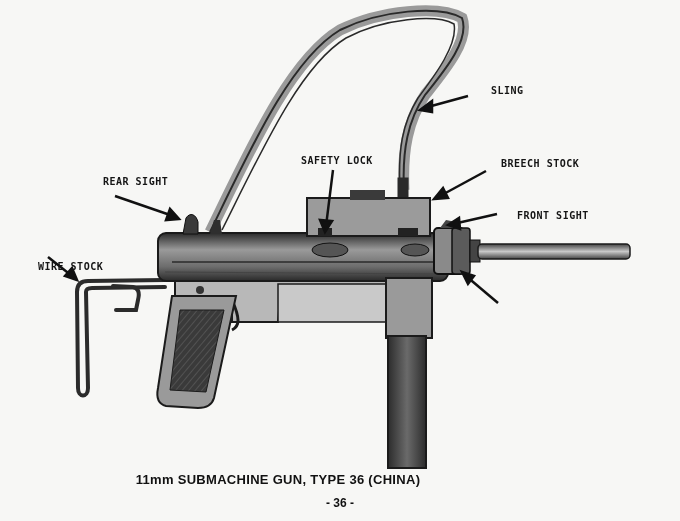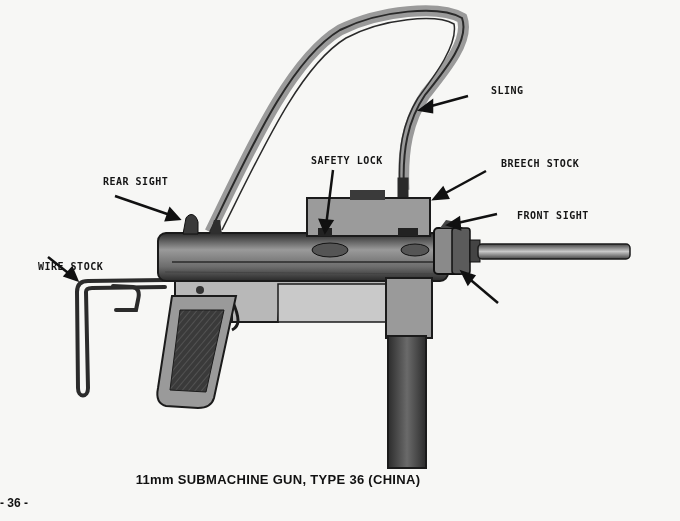--- a/index.html
+++ b/index.html
@@ -26,21 +26,21 @@
     left: 0; width: 556px; text-align: center;
     top: 472px;
     font-family: "Liberation Sans", sans-serif;
     font-weight: bold;
     font-size: 13px;
     letter-spacing: 0.3px;
     color: #111;
   }
   .page-number {
     position: absolute;
-    left: 0; width: 680px; 
+    left: 0; width: 680px; text-align: center;
     top: 496px;
     font-family: "Liberation Sans", sans-serif;
     font-weight: bold;
     font-size: 12px;
     color: #111;
   }
 </style>
 </head>
 <body>
 
@@ -144,21 +144,21 @@
 
       <line x1="48" y1="257" x2="72" y2="276"></line>
       <polygon points="77,280 65,276 72,268"></polygon>
 
       <line x1="498" y1="303" x2="466" y2="276"></line>
       <polygon points="462,272 474,276 468,284"></polygon>
     </g>
   </svg>
 
   <div class="label" style="left:483px; top:85px;">SLING</div>
-  <div class="label" style="left:303px; top:155px;">SAFETY LOCK</div>
+  <div class="label" style="left:293px; top:155px;">SAFETY LOCK</div>
   <div class="label" style="left:493px; top:158px;">BREECH STOCK</div>
   <div class="label" style="left:95px; top:176px;">REAR SIGHT</div>
   <div class="label" style="left:509px; top:210px;">FRONT SIGHT</div>
   <div class="label" style="left:30px; top:241px;margin-top:20px;">WIRE STOCK</div>
 
   <div class="caption">11mm SUBMACHINE GUN, TYPE 36 (CHINA)</div>
   <div class="page-number">- 36 -</div>
 </div>
 
 </body></html>

